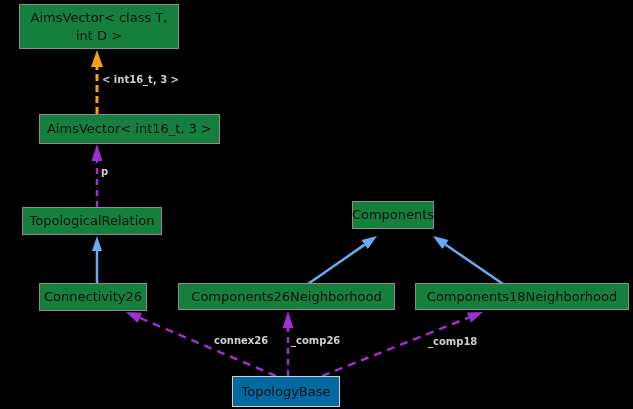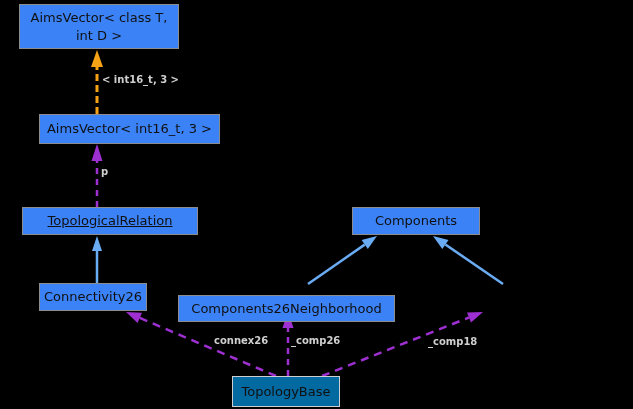--- a/index.html
+++ b/index.html
@@ -17,21 +17,21 @@
   }
   #edges {
     position: absolute;
     left: 0;
     top: 0;
     width: 633px;
     height: 409px;
   }
   .node {
     position: absolute;
-    background: #3b82f6;
+    background: #15803d;
     border: 1.5px solid #8c8c8c;
     box-sizing: border-box;
     display: flex;
     align-items: center;
     justify-content: center;
     color: #101010;
     font-size: 13px;
     line-height: 18px;
     text-align: center;
     white-space: pre-line;
@@ -45,24 +45,24 @@
     position: absolute;
     color: #cfcfcf;
     font-size: 10px;
     font-weight: bold;
     white-space: nowrap;
     text-shadow: 1px 1px 0 #000;
   }
   
   #n-aimsvector-template   { left: 19px;  top: 4px;   width: 160px; height: 45px; }
   #n-aimsvector-int16      { left: 11px;  top: 114px; width: 181px; height: 30px; margin-left: 28px; }
-  #n-topological-relation  { left: 22px;  top: 207px; width: 176px; height: 28px; text-decoration: underline; }
-  #n-components            { left: 352px; top: 207px; width: 128px; height: 28px; }
+  #n-topological-relation  { left: 22px;  top: 207px; width: 140px; height: 28px; }
+  #n-components            { left: 352px; top: 201px; width: 82px; height: 28px; }
   #n-connectivity26        { left: 39px;  top: 283px; width: 108px; height: 28px; }
-  #n-components26          { left: 178px; top: 295px; width: 217px; height: 27px; }
+  #n-components26          { left: 178px; top: 283px; width: 217px; height: 27px; }
   #n-components18          { left: 415px; top: 283px; width: 214px; height: 27px; }
   #n-topology-base         { left: 232px; top: 376px; width: 108px; height: 31px; }
 
   #l-template-args { left: 102px; top: 74px;  }
   #l-p             { left: 101px; top: 166px; }
   #l-connex26      { left: 214px; top: 335px; }
   #l-comp26        { left: 291px; top: 335px; }
   #l-comp18        { left: 428px; top: 336px; }
 </style>
 </head>
@@ -103,20 +103,21 @@
   <div class="node" id="n-aimsvector-int16">AimsVector&lt; int16_t, 3 &gt;</div>
 
   <div class="node" id="n-topological-relation">TopologicalRelation</div>
 
   <div class="node" id="n-components">Components</div>
 
   <div class="node" id="n-connectivity26">Connectivity26</div>
 
   <div class="node" id="n-components26">Components26Neighborhood</div>
 
+  <div class="node" id="n-components18">Components18Neighborhood</div>
 
   <div class="node focus" id="n-topology-base">TopologyBase</div>
 
   <div class="edge-label" id="l-template-args">&lt; int16_t, 3 &gt;</div>
 
   <div class="edge-label" id="l-p">p</div>
 
   <div class="edge-label" id="l-connex26">connex26</div>
 
   <div class="edge-label" id="l-comp26">_comp26</div>

